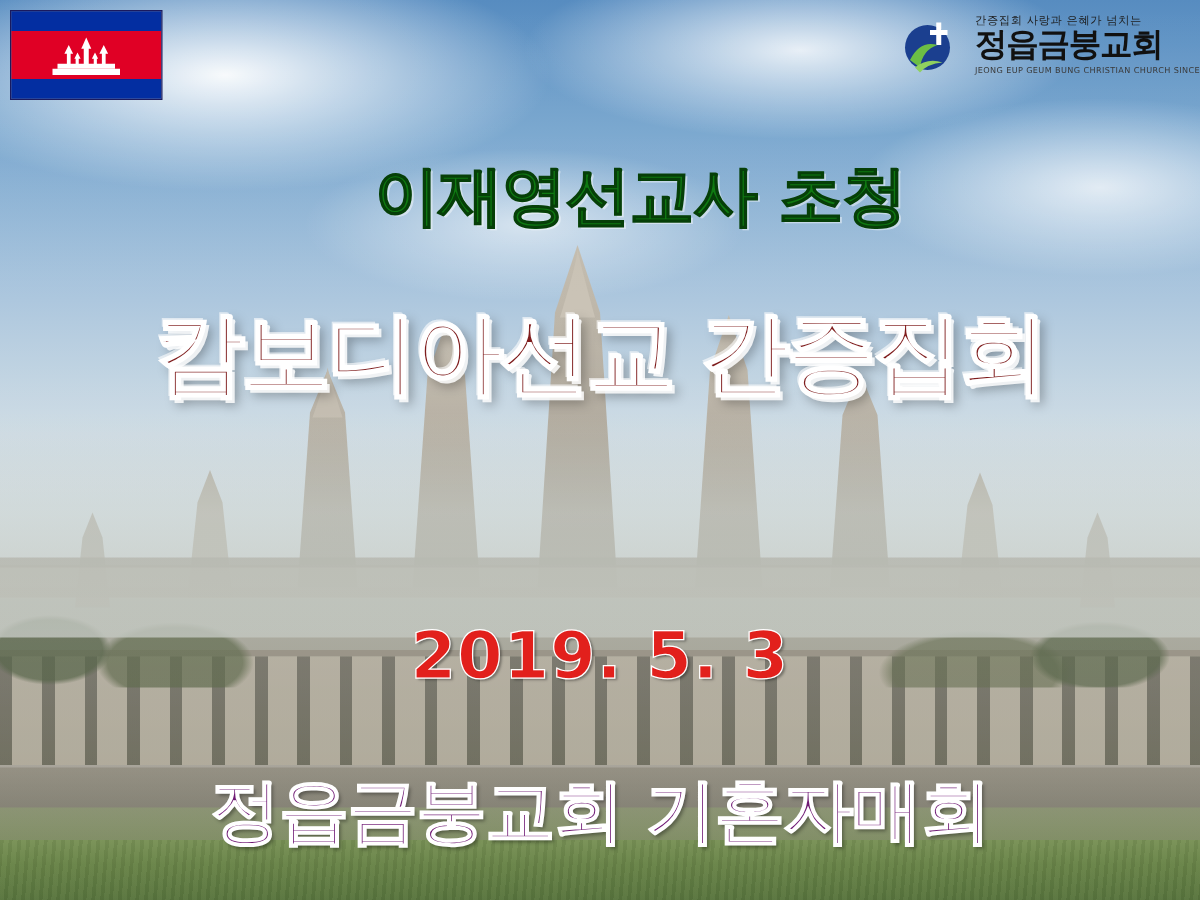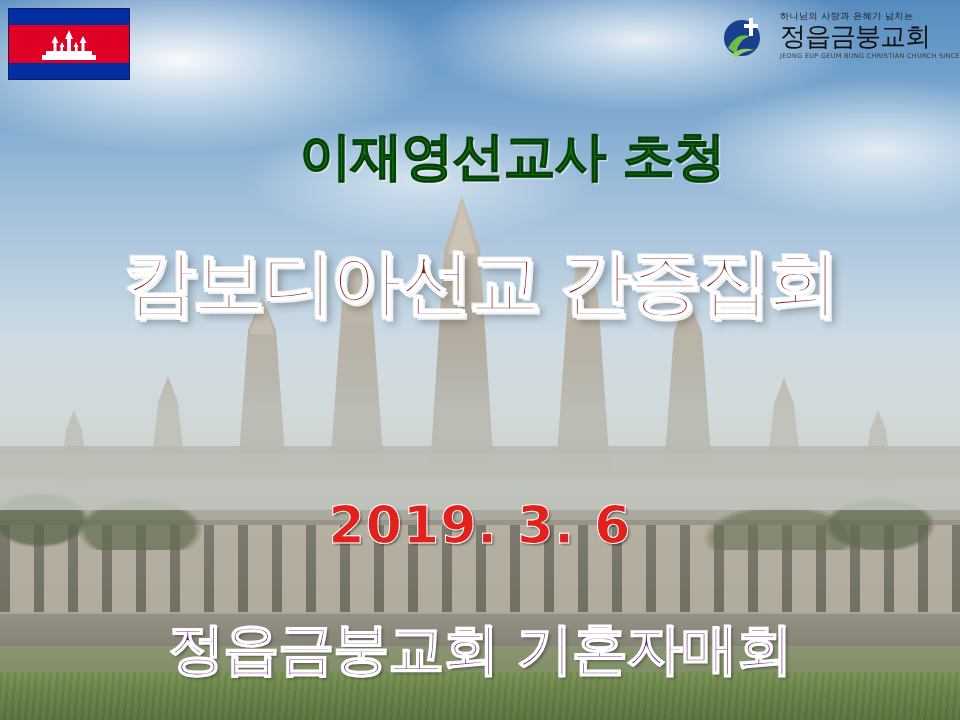--- a/index.html
+++ b/index.html
@@ -128,21 +128,21 @@
     text-align: left;
   }
   .logo-tagline {
     font-size: 9px;
     color: #1d1d1d;
     letter-spacing: 0.5px;
     white-space: nowrap;
   }
   .logo-name {
     font-size: 26px;
-    font-weight: normal;
+    font-weight: bold;
     color: #111;
     letter-spacing: -1px;
     line-height: 1.05;
     white-space: nowrap;
   }
   .logo-sub {
     font-size: 6.5px;
     color: #3a3a3a;
     letter-spacing: 0.3px;
     white-space: nowrap;
@@ -269,24 +269,24 @@
     <svg class="logo-mark" viewBox="0 0 56 56">
       <circle cx="24" cy="24" r="18" fill="#1b3f8f"></circle>
       <g fill="#ffffff">
         <rect x="31" y="4" width="4" height="18"></rect>
         <rect x="26" y="10" width="14" height="4"></rect>
       </g>
       <path d="M10 34 q8 -16 22 -12 q-12 4 -14 18 z" fill="#6cbe45"></path>
       <path d="M14 40 q10 -8 22 -4 q-12 1 -18 8 z" fill="#8fd05f"></path>
     </svg>
     <div class="logo-text">
-      <div class="logo-tagline">하나님의 사랑과 은혜가 넘치는</div>
+      <div class="logo-tagline">간증집회 사랑과 은혜가 넘치는</div>
       <div class="logo-name">정읍금붕교회</div>
       <div class="logo-sub">JEONG EUP GEUM BUNG CHRISTIAN CHURCH  SINCE 1907</div>
     </div>
   </div>
 
   <div class="line invite">이재영선교사 초청</div>
   <div class="line title">캄보디아선교 간증집회</div>
-  <div class="line date">2019. 3. 6</div>
+  <div class="line date">2019. 5. 3</div>
   <div class="line host">정읍금붕교회 기혼자매회</div>
 
 </div>
 
 </body></html>

